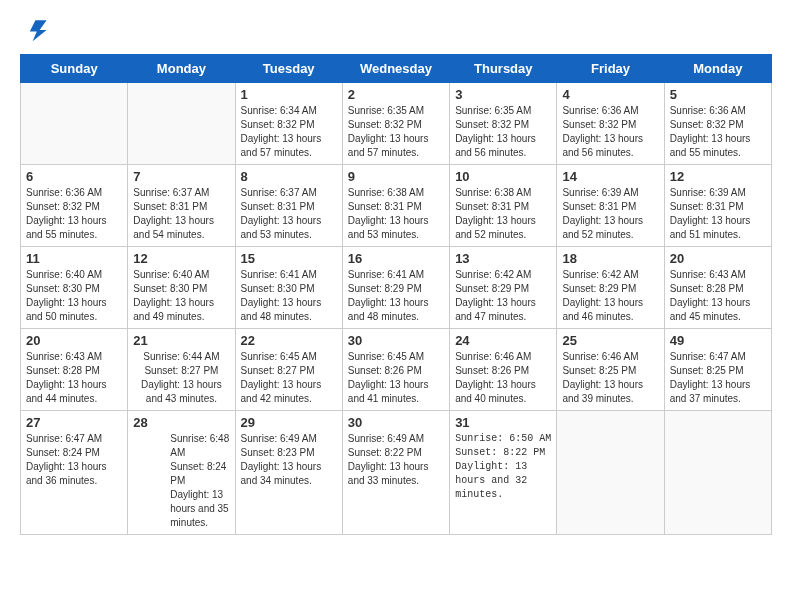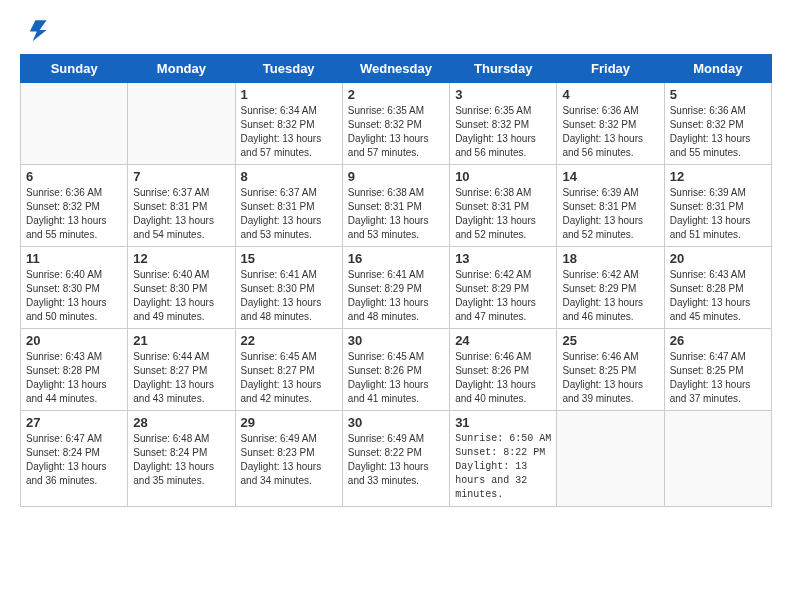--- a/index.html
+++ b/index.html
@@ -245,21 +245,21 @@
         </tr>
         <tr>
           <td>
             <div class="day-number">20</div>
             <div class="day-info" style="white-space: pre-line;">Sunrise: 6:43 AM
 Sunset: 8:28 PM
 Daylight: 13 hours and 44 minutes.</div>
           </td>
           <td>
             <div class="day-number">21</div>
-            <div class="day-info" style="white-space: pre-line;">Sunrise: 6:44 AM
+            <div class="day-info" style="white-space: pre-line; text-align: center;">Sunrise: 6:44 AM
 Sunset: 8:27 PM
 Daylight: 13 hours and 43 minutes.</div>
           </td>
           <td>
             <div class="day-number">22</div>
             <div class="day-info" style="white-space: pre-line;">Sunrise: 6:45 AM
 Sunset: 8:27 PM
 Daylight: 13 hours and 42 minutes.</div>
           </td>
           <td>
@@ -274,36 +274,36 @@
 Sunset: 8:26 PM
 Daylight: 13 hours and 40 minutes.</div>
           </td>
           <td>
             <div class="day-number">25</div>
             <div class="day-info" style="white-space: pre-line;">Sunrise: 6:46 AM
 Sunset: 8:25 PM
 Daylight: 13 hours and 39 minutes.</div>
           </td>
           <td>
-            <div class="day-number">26</div>
+            <div class="day-number">49</div>
             <div class="day-info" style="white-space: pre-line;">Sunrise: 6:47 AM
 Sunset: 8:25 PM
 Daylight: 13 hours and 37 minutes.</div>
           </td>
         </tr>
         <tr>
           <td>
             <div class="day-number">27</div>
             <div class="day-info" style="white-space: pre-line;">Sunrise: 6:47 AM
 Sunset: 8:24 PM
 Daylight: 13 hours and 36 minutes.</div>
           </td>
           <td>
             <div class="day-number">28</div>
-            <div class="day-info" style="white-space: pre-line;">Sunrise: 6:48 AM
+            <div class="day-info" style="white-space: pre-line; margin-left: 37px;">Sunrise: 6:48 AM
 Sunset: 8:24 PM
 Daylight: 13 hours and 35 minutes.</div>
           </td>
           <td>
             <div class="day-number">29</div>
             <div class="day-info" style="white-space: pre-line;">Sunrise: 6:49 AM
 Sunset: 8:23 PM
 Daylight: 13 hours and 34 minutes.</div>
           </td>
           <td>

